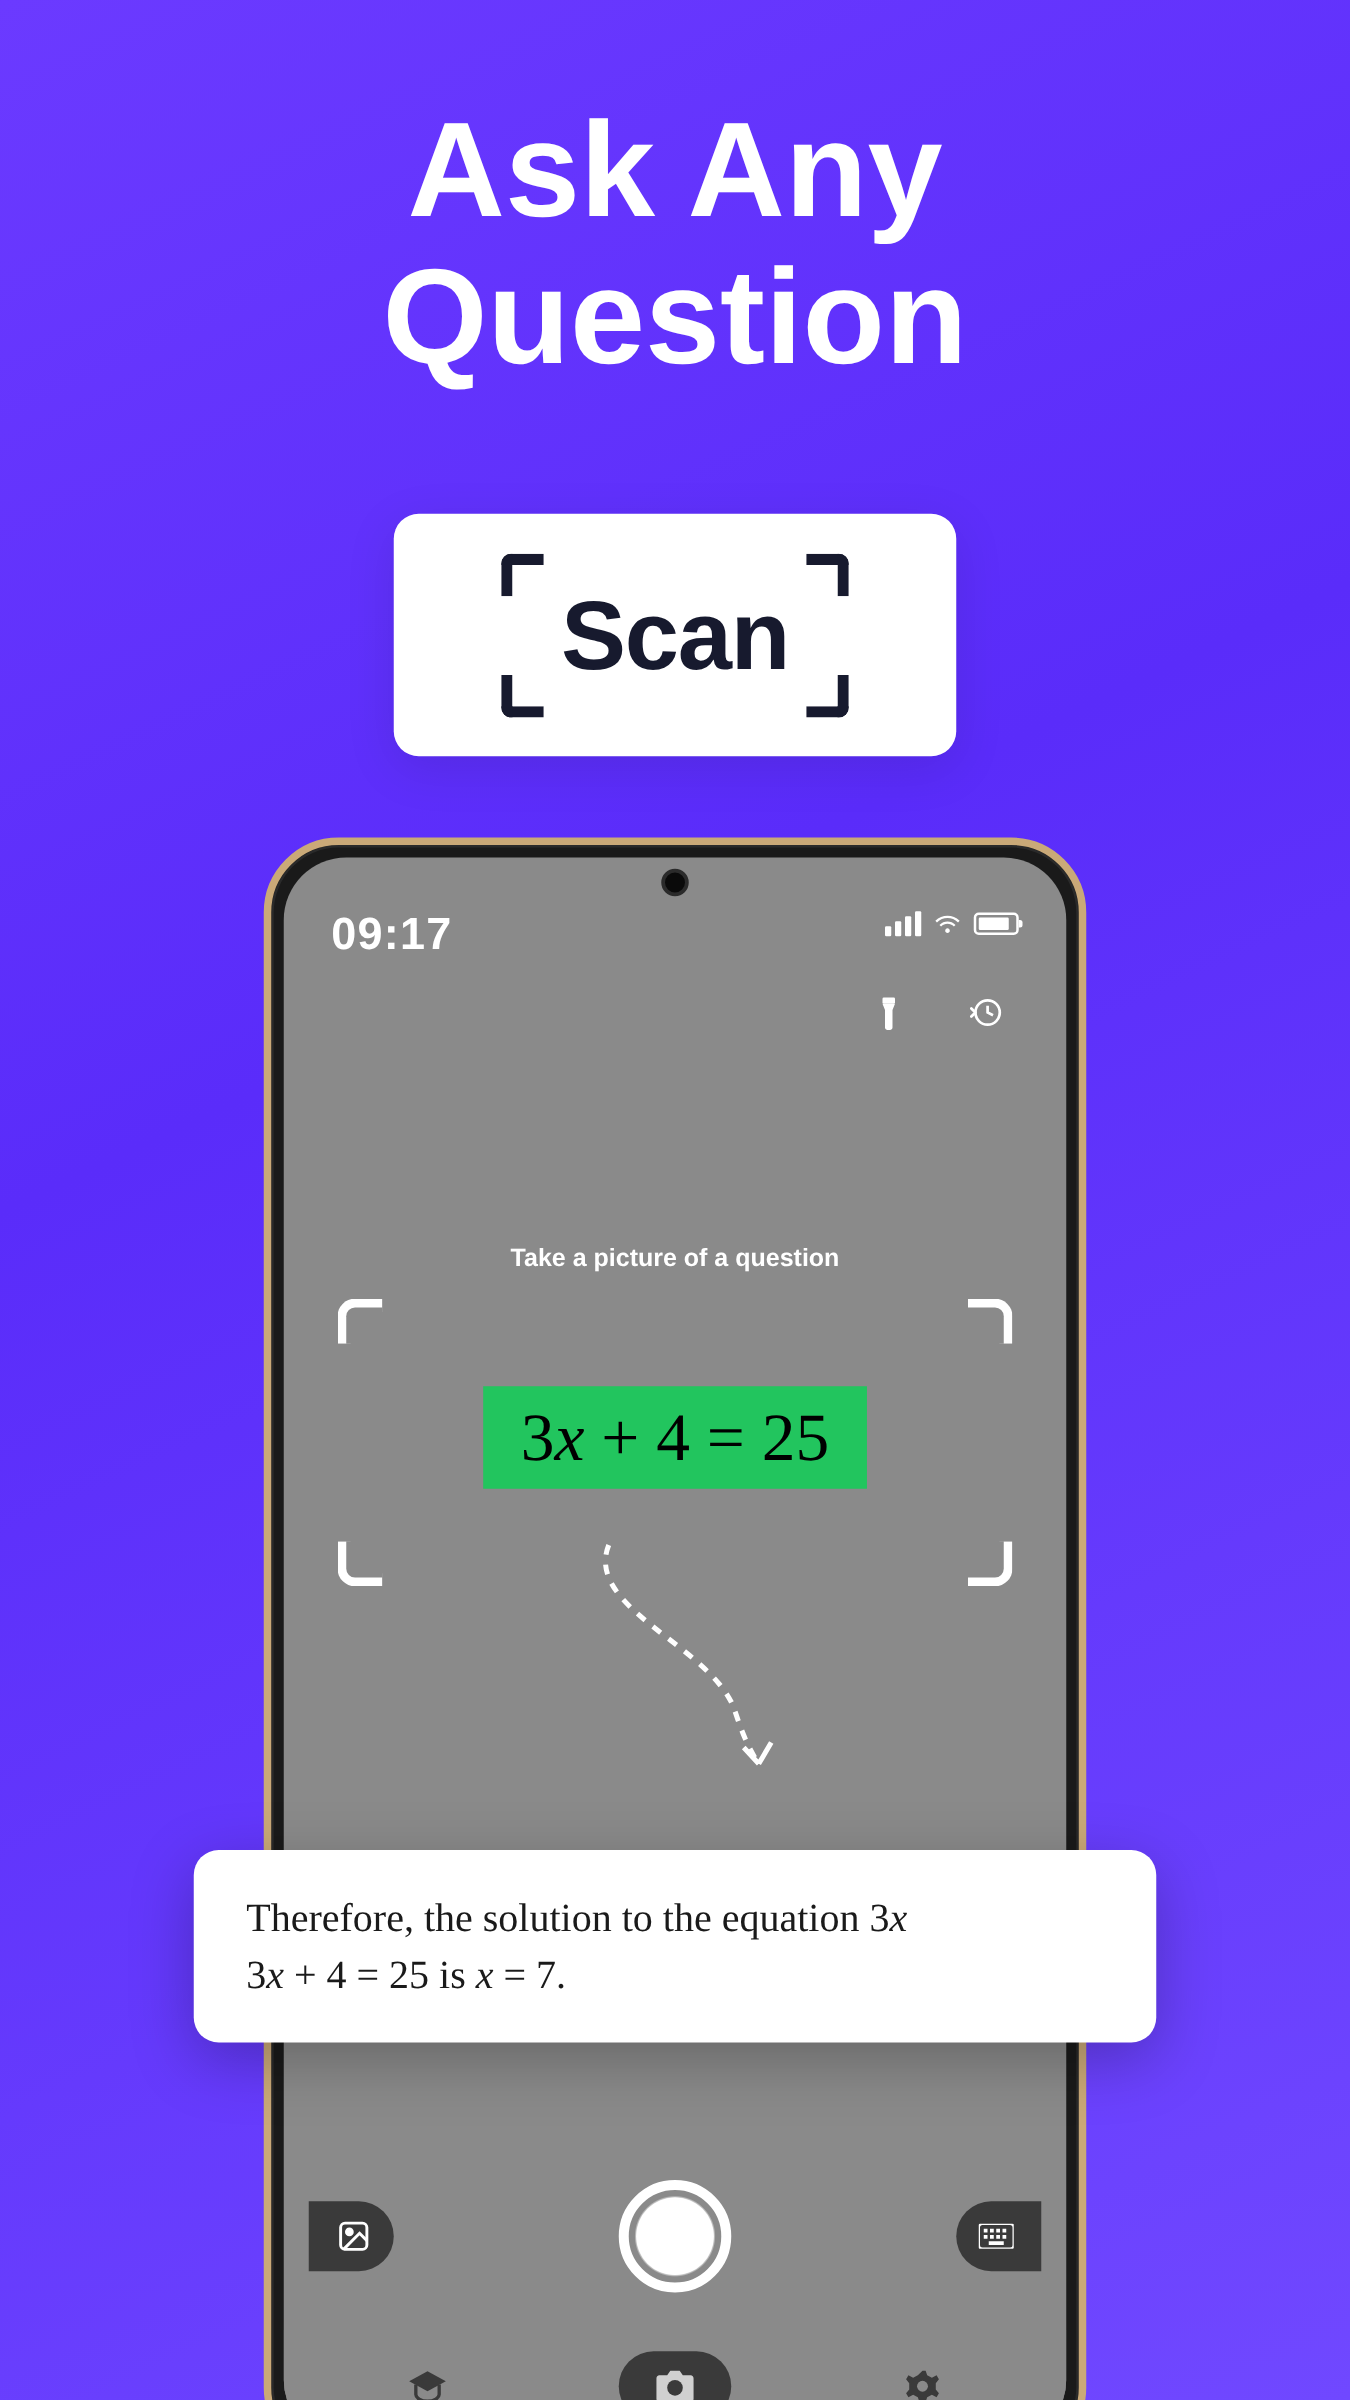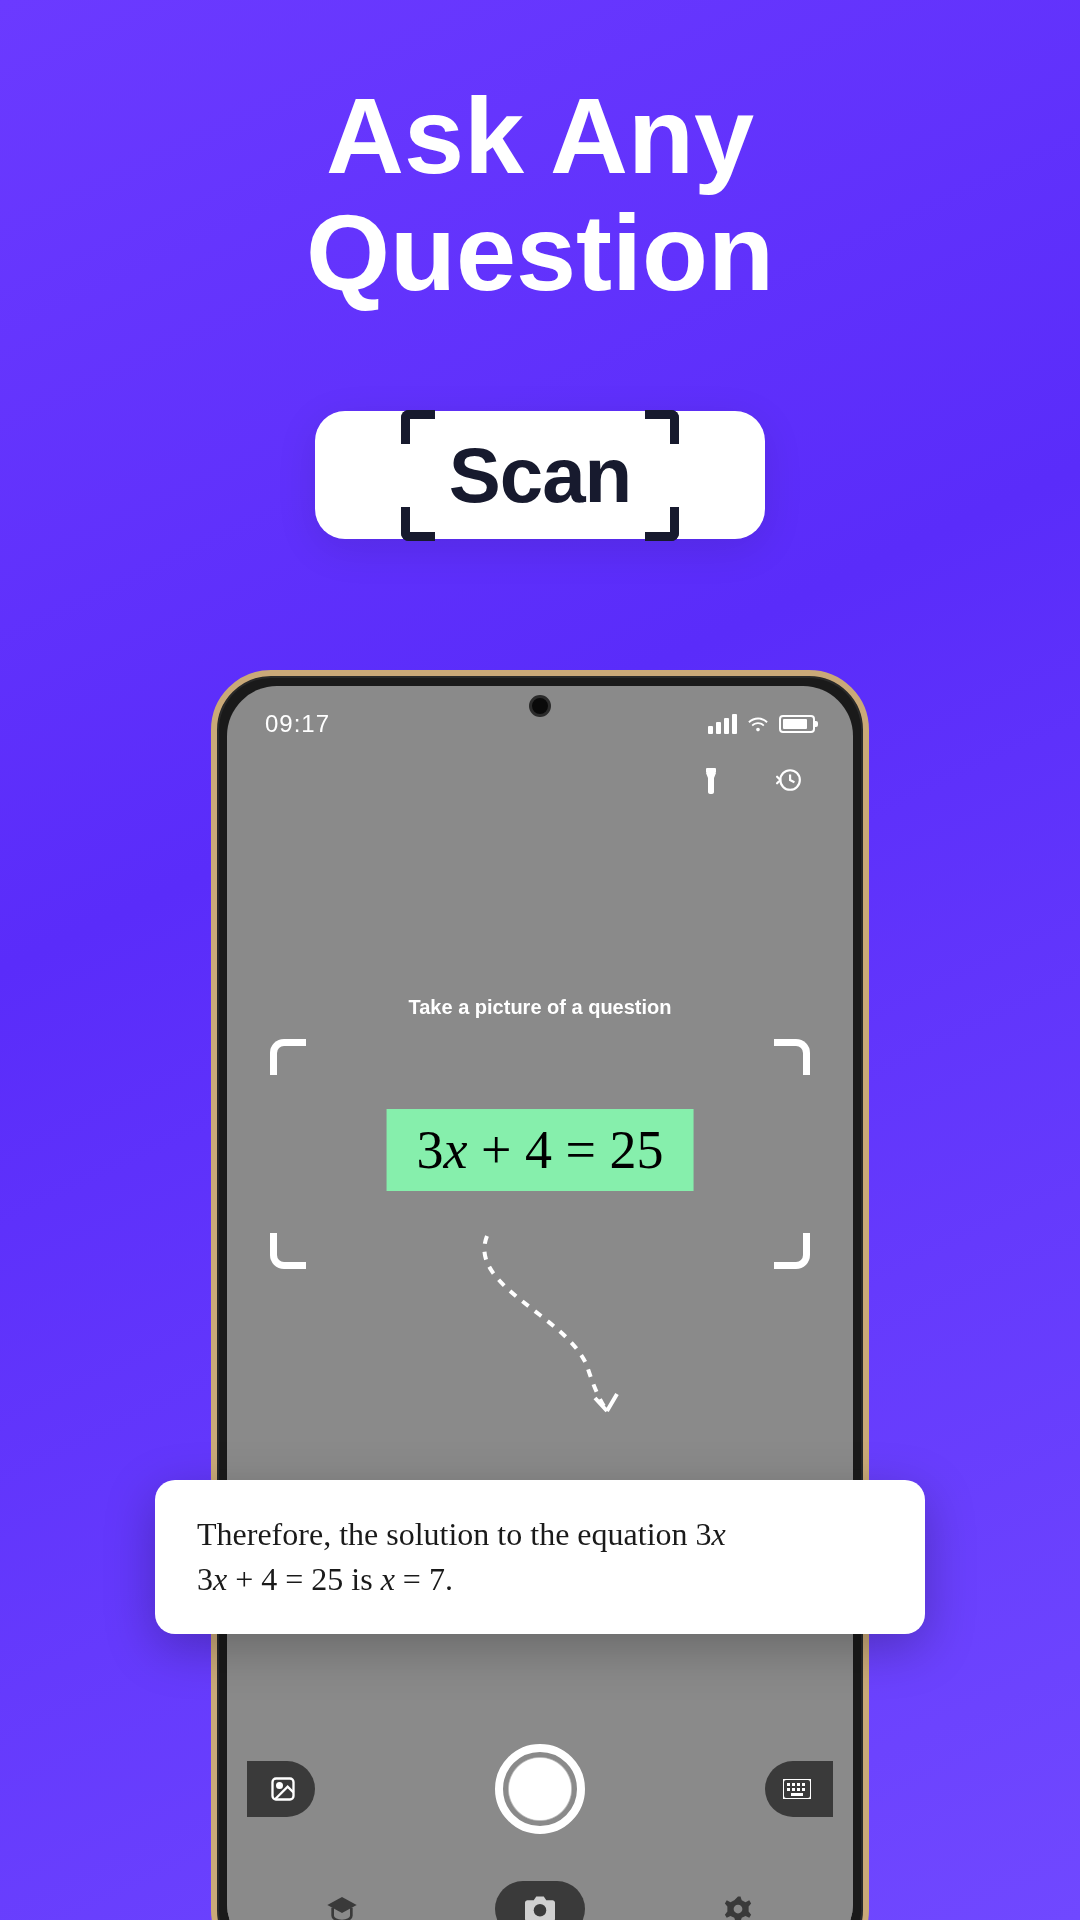--- a/index.html
+++ b/index.html
@@ -14,23 +14,23 @@
     .headline {
       text-align: center;
       font-weight: 800;
       color: #ffffff;
       font-size: 108px;
       line-height: 1.08;
       padding-top: 78px;
     }
     .scan-pill {
       width: 450px;
-      height: 128px;
+      height: 194px;
       background: #ffffff;
-      border-radius: 30px;
+      border-radius: 20px;
       margin: 100px auto 0;
       display: flex;
       align-items: center;
       justify-content: center;
       gap: 12px;
       box-shadow: 0 10px 40px rgba(0,0,0,0.1);
     }
     .scan-pill .corners {
       position: relative;
       display: inline-flex;
@@ -85,21 +85,21 @@
       border: 3px solid #2b2b2b;
       z-index: 10;
     }
     .status-bar {
       display: flex;
       justify-content: space-between;
       align-items: center;
       padding: 24px 38px 10px;
       color: #ffffff;
     }
-    .status-time { font-weight: 400; font-size: 24px; letter-spacing: 1px; }
+    .status-time { font-weight: 700; font-size: 36px; letter-spacing: 1px; margin-top: 16px; }
     .status-right { display: flex; align-items: center; gap: 10px; }
     .sig-bars { display: flex; align-items: flex-end; gap: 3px; }
     .sig-bars span { width: 5px; background: #fff; border-radius: 1px; }
     .sb1 { height: 8px; } .sb2 { height: 12px; } .sb3 { height: 16px; } .sb4 { height: 20px; }
     .wifi { width: 22px; height: 22px; }
     .batt { width: 36px; height: 18px; border: 2px solid #fff; border-radius: 4px; position: relative; }
     .batt::after { content: ''; position: absolute; right: -5px; top: 4px; width: 3px; height: 6px; background: #fff; border-radius: 0 2px 2px 0; }
     .batt-fill { position: absolute; inset: 2px 6px 2px 2px; background: #fff; border-radius: 1px; }
 
     .top-actions {
@@ -133,21 +133,21 @@
     .fc-tl { top: 0; left: 0; border-right: none; border-bottom: none; border-radius: 14px 0 0 0; }
     .fc-tr { top: 0; right: 0; border-left: none; border-bottom: none; border-radius: 0 14px 0 0; }
     .fc-bl { bottom: 0; left: 0; border-right: none; border-top: none; border-radius: 0 0 0 14px; }
     .fc-br { bottom: 0; right: 0; border-left: none; border-top: none; border-radius: 0 0 14px 0; }
 
     .equation-box {
       position: absolute;
       top: 70px;
       left: 50%;
       transform: translateX(-50%);
-      background: #86efac;
+      background: #22c55e;
       padding: 10px 30px;
       font-size: 54px;
       font-family: Georgia, 'Times New Roman', serif;
       color: #000000;
       white-space: nowrap;
     }
     .equation-box .var { font-style: italic; }
 
     .dash-arrow {
       position: absolute;

